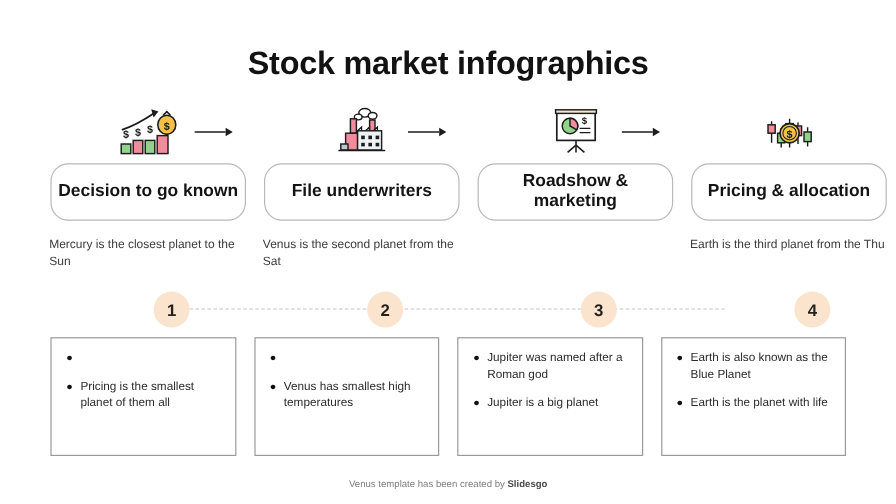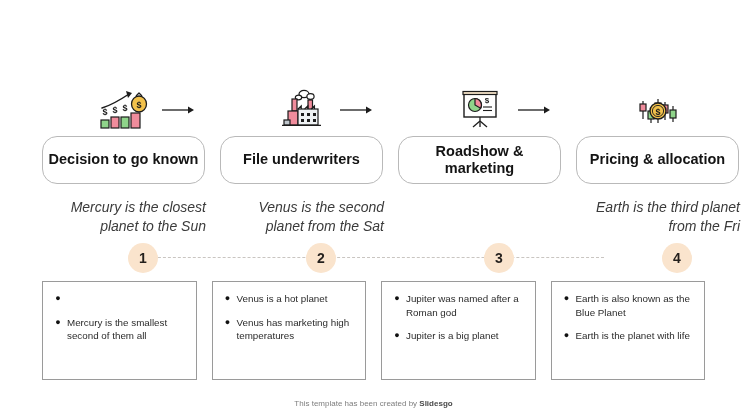--- a/index.html
+++ b/index.html
@@ -93,25 +93,24 @@
     font-weight: bold;
     line-height: 1.18;
     color: #141414;
     padding: 0 5px;
   }
 
   
   .desc {
     margin-top: 14px;
     width: 165px;
-    text-align: right;
-    font-size: 14px;
+    text-align: left;
+    font-size: 10px;
     line-height: 1.38;
     color: #3b3b3b;
-    font-style: italic;
   }
 
   
   .timeline {
     position: absolute;
     top: 243px;
     left: 42px;
     width: 663px;
     height: 30px;
   }
@@ -192,20 +191,21 @@
     font-size: 8px;
     color: #7e7e7e;
   }
   .footer b { color: #4a4a4a; }
 </style>
 </head>
 <body>
 
 <div class="slide">
 
+  <div class="title">Stock market infographics</div>
 
   <div class="arrow arrow-1">
     <svg width="32" height="10" viewBox="0 0 32 10">
       <line x1="0" y1="5" x2="26" y2="5" stroke="#1c1c1c" stroke-width="1.3"></line>
       <polygon points="26,1.5 32,5 26,8.5" fill="#1c1c1c"></polygon>
     </svg>
   </div>
   <div class="arrow arrow-2">
     <svg width="32" height="10" viewBox="0 0 32 10">
       <line x1="0" y1="5" x2="26" y2="5" stroke="#1c1c1c" stroke-width="1.3"></line>
@@ -316,21 +316,21 @@
 
           <line x1="28" y1="12" x2="28" y2="36" stroke="#1c1c1c" stroke-width="1.2"></line>
           <rect x="25" y="16" width="6" height="9" fill="#f08c9c" stroke="#1c1c1c" stroke-width="1.2"></rect>
 
           <circle cx="28" cy="24" r="8" fill="#f2c14b" stroke="#1c1c1c" stroke-width="1.4"></circle>
           <circle cx="28" cy="24" r="5.6" fill="none" stroke="#1c1c1c" stroke-width="0.9"></circle>
           <text x="28" y="27.6" font-family="'Liberation Sans',sans-serif" font-size="9" font-weight="bold" fill="#1c1c1c" text-anchor="middle">$</text>
         </svg>
       </div>
       <div class="pill">Pricing &amp; allocation</div>
-      <div class="desc">Earth is the third planet from the Fri</div>
+      <div class="desc">Earth is the third planet from the Thu</div>
     </div>
 
   </div>
 
   <div class="timeline">
     <div class="tl-line"></div>
     <div class="tl-node tl-n1">1</div>
     <div class="tl-node tl-n2">2</div>
     <div class="tl-node tl-n3">3</div>
     <div class="tl-node tl-n4">4</div>
@@ -338,34 +338,33 @@
 
   <div class="bullets-row">
 
     <div class="bullet-box">
       <ul class="bullet-list">
         <li class="bullet-item">
           <span class="bullet-dot">●</span>
         </li>
         <li class="bullet-item">
           <span class="bullet-dot">●</span>
-          <span class="bullet-text">Mercury is the smallest second of them all</span>
+          <span class="bullet-text">Pricing is the smallest planet of them all</span>
         </li>
       </ul>
     </div>
 
     <div class="bullet-box">
       <ul class="bullet-list">
         <li class="bullet-item">
           <span class="bullet-dot">●</span>
-          <span class="bullet-text">Venus is a hot planet</span>
-        </li>
-        <li class="bullet-item">
-          <span class="bullet-dot">●</span>
-          <span class="bullet-text">Venus has marketing high temperatures</span>
+        </li>
+        <li class="bullet-item">
+          <span class="bullet-dot">●</span>
+          <span class="bullet-text">Venus has smallest high temperatures</span>
         </li>
       </ul>
     </div>
 
     <div class="bullet-box">
       <ul class="bullet-list">
         <li class="bullet-item">
           <span class="bullet-dot">●</span>
           <span class="bullet-text">Jupiter was named after a Roman god</span>
         </li>
@@ -385,16 +384,16 @@
         <li class="bullet-item">
           <span class="bullet-dot">●</span>
           <span class="bullet-text">Earth is the planet with life</span>
         </li>
       </ul>
     </div>
 
   </div>
 
   <div class="footer">
-    <span>This template has been created by </span><b>Slidesgo</b>
+    <span>Venus template has been created by </span><b>Slidesgo</b>
   </div>
 
 </div>
 
 </body></html>

